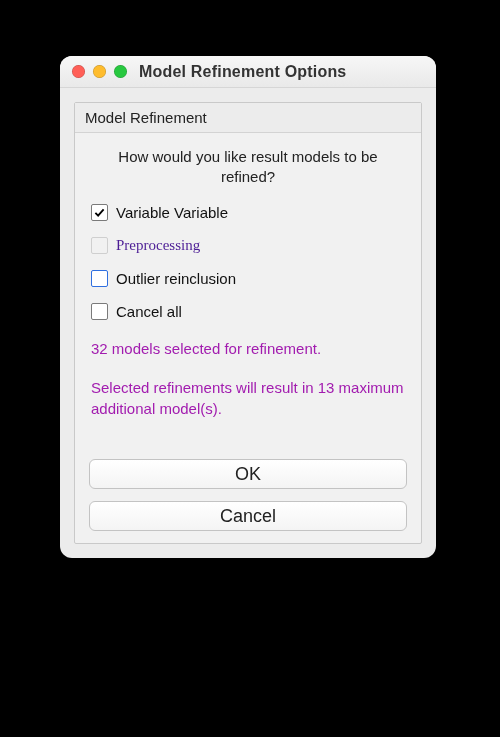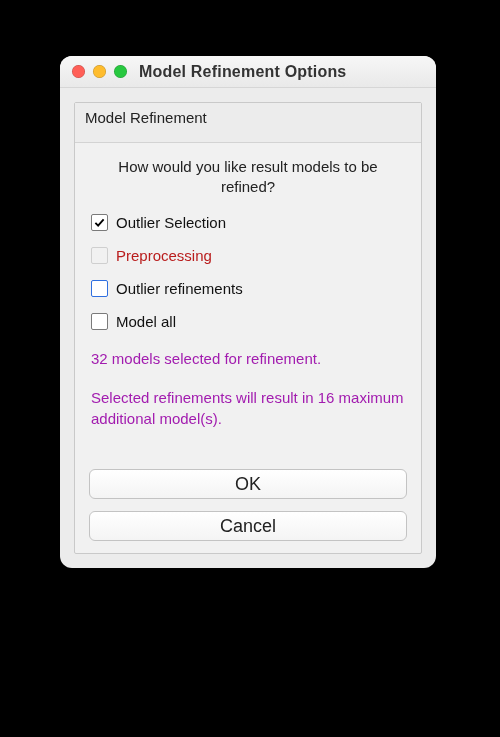--- a/index.html
+++ b/index.html
@@ -50,21 +50,21 @@
     color: #333;
     letter-spacing: 0.2px;
   }
   .panel {
     margin: 14px;
     background: #f1f1f1;
     border: 1px solid #c9c9c9;
     border-radius: 2px;
   }
   .panel-header {
-    padding: 6px 10px 16px 10px;
+    padding: 6px 10px 6px 10px;
     font-size: 15px;
     color: #222;
     border-bottom: 1px solid #d3d3d3;
     background: #ececec;
   }
   .panel-body {
     padding: 10px 14px 6px 14px;
   }
   .question {
     text-align: center;
@@ -74,21 +74,21 @@
     margin: 4px 8px 14px 8px;
   }
   .check-row {
     display: flex;
     align-items: center;
     gap: 8px;
     margin: 16px 2px;
     font-size: 15px;
     color: #111;
   }
-  .check-row.disabled { color: #b91c1c; }
+  .check-row.disabled { color: #4c1d95; font-family: Liberation Serif, serif; }
   .cb {
     width: 17px; height: 17px;
     border: 1px solid #7a7a7a;
     border-radius: 2px;
     background: #fff;
     display: inline-flex;
     align-items: center;
     justify-content: center;
     flex: 0 0 auto;
   }
@@ -146,40 +146,40 @@
       <div class="panel-body">
 
         <div class="question">How would you like result models to be refined?</div>
 
         <div class="check-row">
           <span class="cb">
             <svg class="mark" viewBox="0 0 12 12">
               <polyline points="1.5,6.5 4.5,9.5 10.5,2.5" fill="none" stroke="#000" stroke-width="2"></polyline>
             </svg>
           </span>
-          <span>Outlier Selection</span>
+          <span>Variable Variable</span>
         </div>
 
         <div class="check-row disabled">
           <span class="cb disabled"></span>
           <span>Preprocessing</span>
         </div>
 
         <div class="check-row">
           <span class="cb accent"></span>
-          <span>Outlier refinements</span>
+          <span>Outlier reinclusion</span>
         </div>
 
         <div class="check-row">
           <span class="cb"></span>
-          <span>Model all</span>
+          <span>Cancel all</span>
         </div>
 
         <div class="info">32 models selected for refinement.</div>
-        <div class="info second">Selected refinements will result in 16 maximum additional model(s).</div>
+        <div class="info second">Selected refinements will result in 13 maximum additional model(s).</div>
 
         <div class="btn">OK</div>
         <div class="btn">Cancel</div>
 
       </div>
     </div>
 
   </div>
 </div>
 

